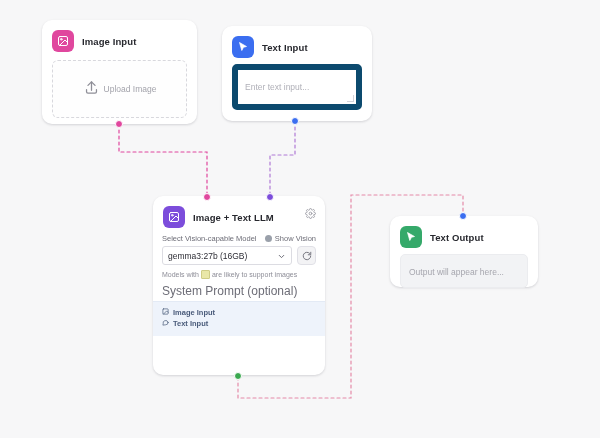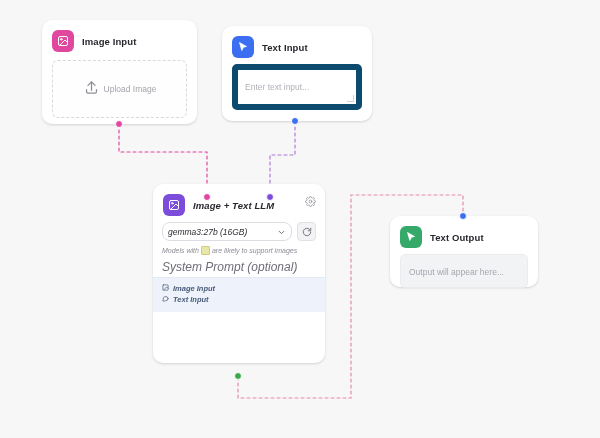--- a/index.html
+++ b/index.html
@@ -113,25 +113,24 @@
     bottom: 2px;
     width: 6px;
     height: 6px;
     border-right: 1px solid #d3d3da;
     border-bottom: 1px solid #d3d3da;
   }
 
   
   #node-llm {
     left: 153px;
-    top: 184px;
+    top: 196px;
     width: 172px;
     height: 179px;
     overflow: hidden;
-    font-style: italic;
   }
   .gear-btn {
     position: absolute;
     right: 9px;
     top: 11px;
     width: 12px;
     height: 12px;
     display: flex;
     align-items: center;
     justify-content: center;
@@ -163,21 +162,21 @@
   .select-row {
     display: flex;
     align-items: center;
     gap: 5px;
     margin-bottom: 5px;
   }
   .select-box {
     flex: 1;
     height: 19px;
     border: 1px solid #dcdce2;
-    border-radius: 8px;
+    border-radius: 3px;
     background: #ffffff;
     display: flex;
     align-items: center;
     justify-content: space-between;
     padding: 0 5px;
     box-sizing: border-box;
   }
   .select-value {
     font-size: 8.5px;
     color: #2d2d35;
@@ -344,20 +343,27 @@
       <div class="node-title">Image + Text LLM</div>
       <div class="gear-btn">
         <svg width="11" height="11" viewBox="0 0 24 24" fill="none" stroke="#9b9ba4" stroke-width="2" stroke-linecap="round" stroke-linejoin="round">
           <circle cx="12" cy="12" r="3"></circle>
           <path d="M19.4 15a1.6 1.6 0 0 0 .3 1.8l.1.1a2 2 0 1 1-2.8 2.8l-.1-.1a1.6 1.6 0 0 0-1.8-.3 1.6 1.6 0 0 0-1 1.5V21a2 2 0 1 1-4 0v-.1a1.6 1.6 0 0 0-1-1.5 1.6 1.6 0 0 0-1.8.3l-.1.1a2 2 0 1 1-2.8-2.8l.1-.1a1.6 1.6 0 0 0 .3-1.8 1.6 1.6 0 0 0-1.5-1H3a2 2 0 1 1 0-4h.1a1.6 1.6 0 0 0 1.5-1 1.6 1.6 0 0 0-.3-1.8l-.1-.1a2 2 0 1 1 2.8-2.8l.1.1a1.6 1.6 0 0 0 1.8.3H9a1.6 1.6 0 0 0 1-1.5V3a2 2 0 1 1 4 0v.1a1.6 1.6 0 0 0 1 1.5 1.6 1.6 0 0 0 1.8-.3l.1-.1a2 2 0 1 1 2.8 2.8l-.1.1a1.6 1.6 0 0 0-.3 1.8V9a1.6 1.6 0 0 0 1.5 1H21a2 2 0 1 1 0 4h-.1a1.6 1.6 0 0 0-1.5 1z"></path>
         </svg>
       </div>
     </div>
 
     <div class="llm-body">
+      <div class="row-between">
+        <span class="field-label">Select Vision-capable Model</span>
+        <span class="vision-toggle">
+          <span class="eye-dot"></span>
+          <span>Show Vision</span>
+        </span>
+      </div>
 
       <div class="select-row">
         <div class="select-box">
           <span class="select-value">gemma3:27b (16GB)</span>
           <span>
             <svg width="9" height="9" viewBox="0 0 24 24" fill="none" stroke="#6b6b75" stroke-width="2.6" stroke-linecap="round" stroke-linejoin="round">
               <path d="M6 9l6 6 6-6"></path>
             </svg>
           </span>
         </div>

